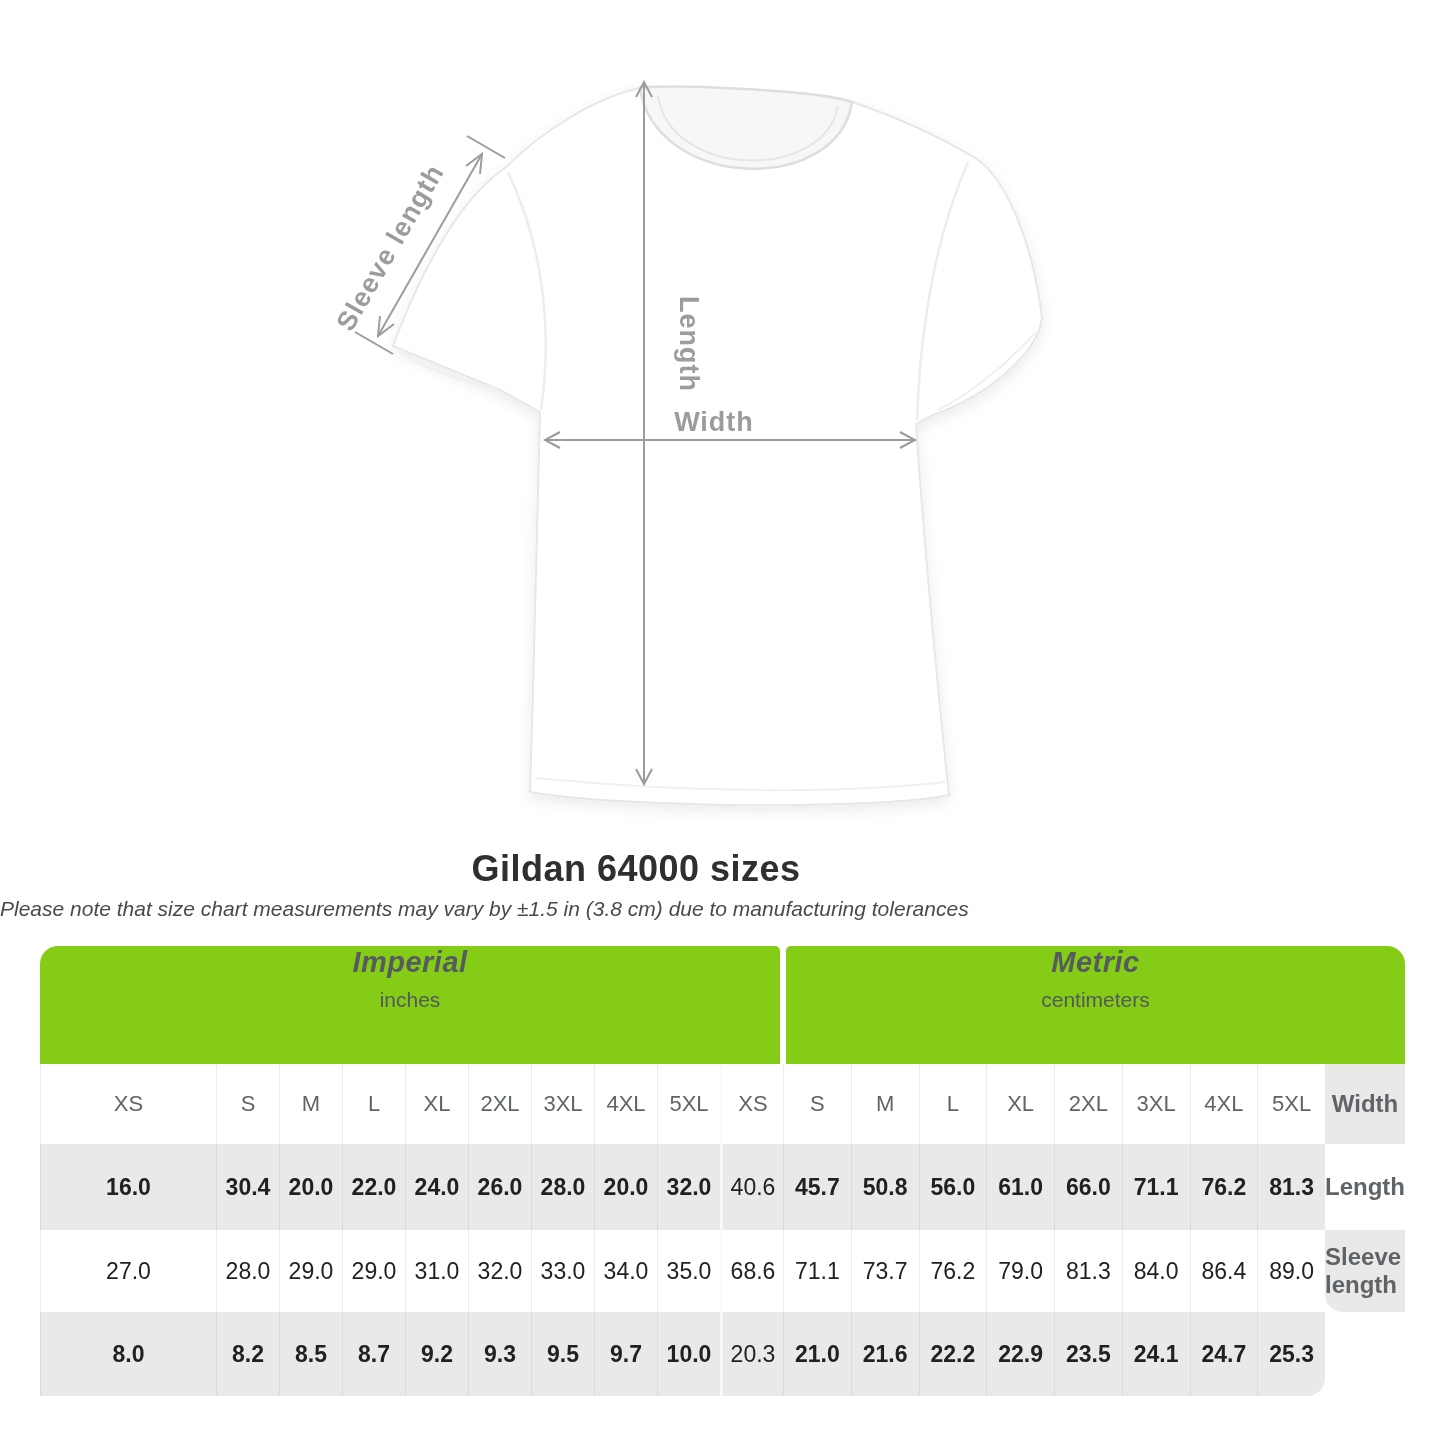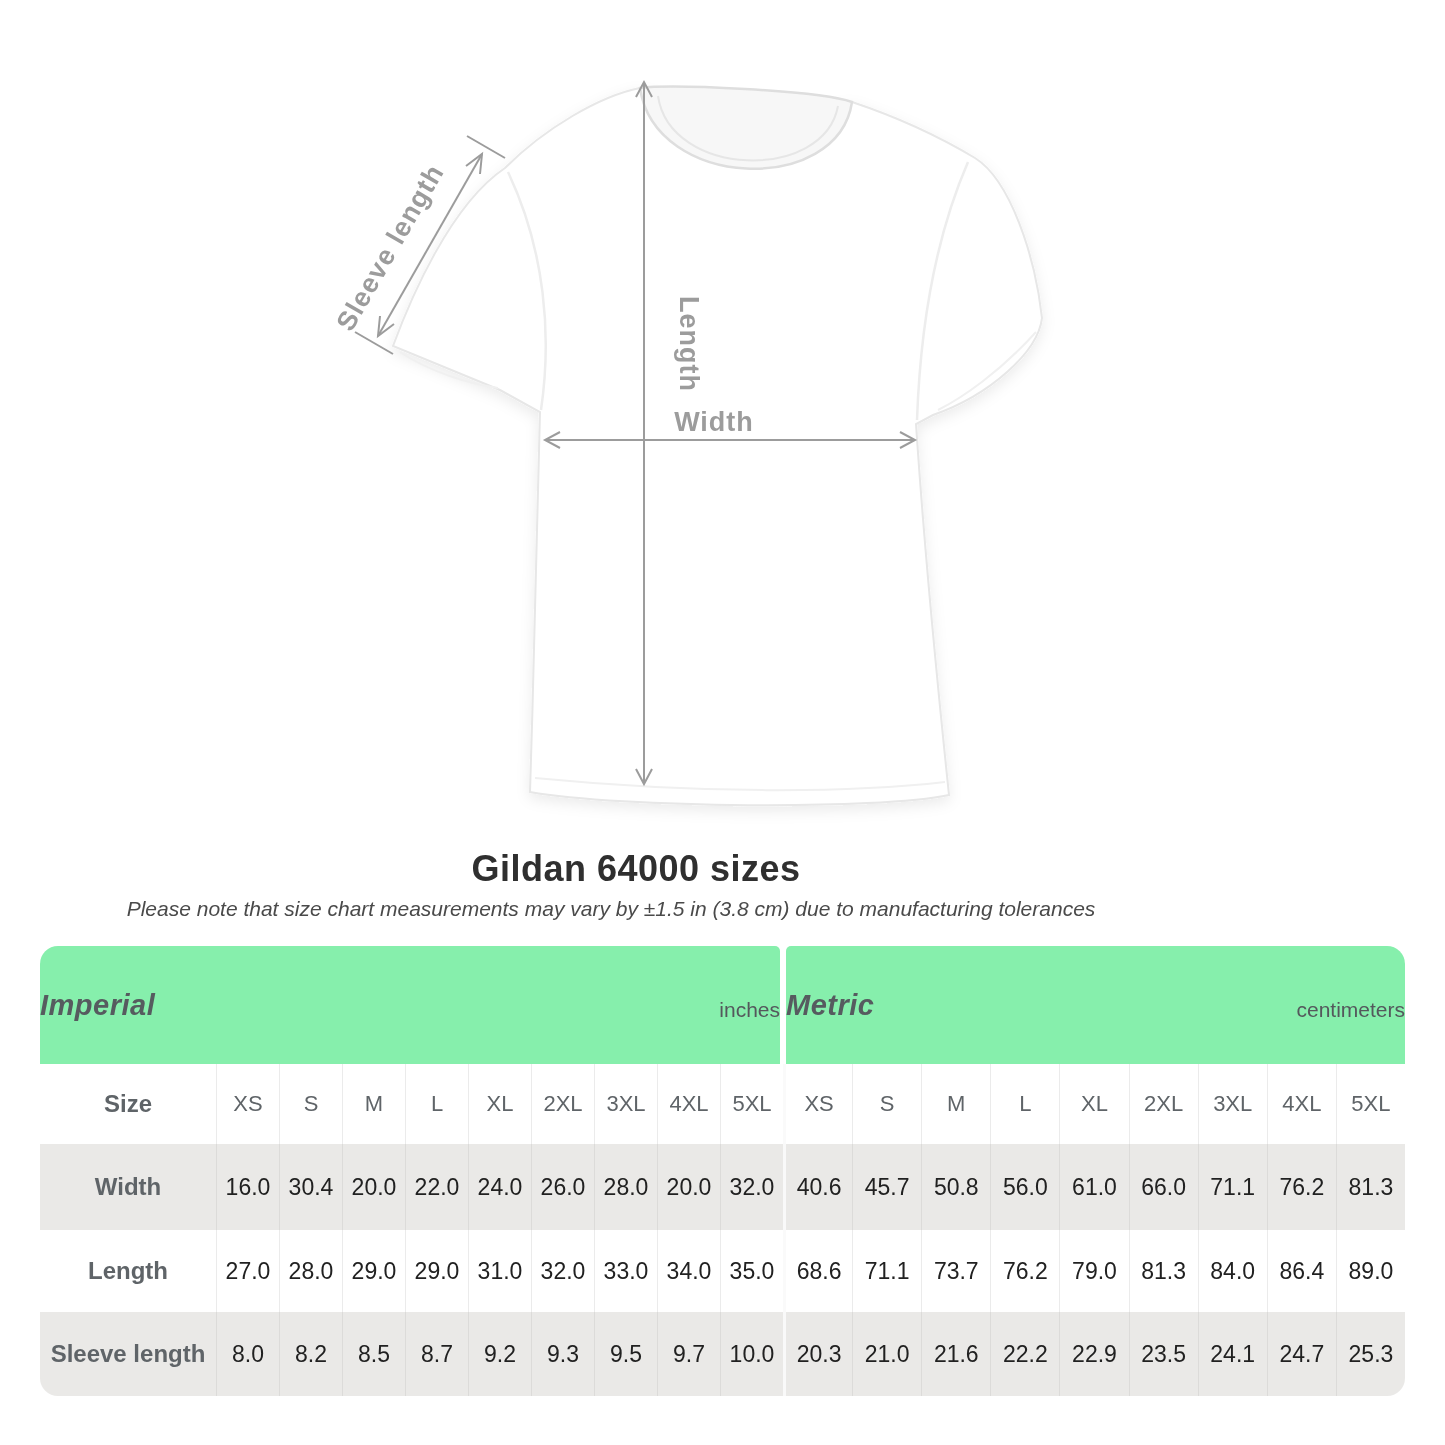--- a/index.html
+++ b/index.html
@@ -10,48 +10,48 @@
   
   .figure{position:absolute;left:0;top:0;width:1445px;height:860px;}
   .figure svg{display:block;}
   .dim-label{fill:#9c9c9c;font-weight:bold;font-size:27px;letter-spacing:1px;}
   
   .title{
     position:absolute;left:0;top:848px;width:1272px;text-align:center;
     font-size:36px;font-weight:bold;color:#2f2f2f;letter-spacing:.5px;
   }
   .note{
-    position:absolute;left:0;top:897px;width:1222px;text-align:center;
+    position:absolute;left:0;top:897px;width:1222px;text-align:left;
     font-size:21px;font-style:italic;color:#4a4a4a;
   }
   
   .sizechart{
     position:absolute;left:40px;top:946px;width:1365px;
     display:grid;
     grid-template-columns:176px repeat(9,63px) repeat(9,1fr);
     grid-template-rows:118px 80px 86px 82px 84px;
   }
   .band{
-    background:#86efac;display:flex;justify-content:space-between;
+    background:#84cc16;display:flex;flex-direction:column;justify-content:flex-start;
     align-items:center;grid-row:1;
   }
   .band-imperial{grid-column:1 / span 10;border-radius:18px 5px 0 0;margin-right:3px;}
   .band-metric{grid-column:11 / span 9;border-radius:5px 18px 0 0;margin-left:3px;}
   .band .band-name{font-size:29px;font-weight:bold;font-style:italic;color:#565b5f;letter-spacing:.5px;}
   .band .band-unit{font-size:21px;color:#54585c;margin-top:9px;}
   .cell{
     display:flex;align-items:center;justify-content:center;
     font-size:23px;color:#212121;background:#ffffff;
   }
   .cell.b{border-left:1px solid rgba(0,0,0,0.08);}
   .cell.msep{border-left:3px solid rgba(250,250,250,0.95);}
   .cell.head{font-weight:normal;color:#5f6468;font-size:22px;}
   .cell.rowlabel{font-weight:bold;color:#5f6468;font-size:24px;}
   .cell.gray{background:#eae9e7;}
-  .cell.gray.b{border-left:1px solid rgba(0,0,0,0.06);}
+  .cell.gray.b{border-left:1px solid rgba(0,0,0,0.06);font-weight:bold;}
   .cell.corner-bl{border-radius:0 0 0 18px;}
   .cell.corner-br{border-radius:0 0 18px 0;}
 </style>
 </head>
 <body>
 
 <div class="figure">
   <svg width="1445" height="860" viewBox="0 0 1445 860">
     <defs>
       <filter id="soft" x="-20%" y="-20%" width="140%" height="140%">
@@ -118,21 +118,20 @@
 
   <div class="band band-imperial">
     <div class="band-name">Imperial</div>
     <div class="band-unit">inches</div>
   </div>
   <div class="band band-metric">
     <div class="band-name">Metric</div>
     <div class="band-unit">centimeters</div>
   </div>
 
-  <div class="cell head rowlabel">Size</div>
   <div class="cell head b">XS</div>
   <div class="cell head b">S</div>
   <div class="cell head b">M</div>
   <div class="cell head b">L</div>
   <div class="cell head b">XL</div>
   <div class="cell head b">2XL</div>
   <div class="cell head b">3XL</div>
   <div class="cell head b">4XL</div>
   <div class="cell head b">5XL</div>
   <div class="cell head msep">XS</div>

